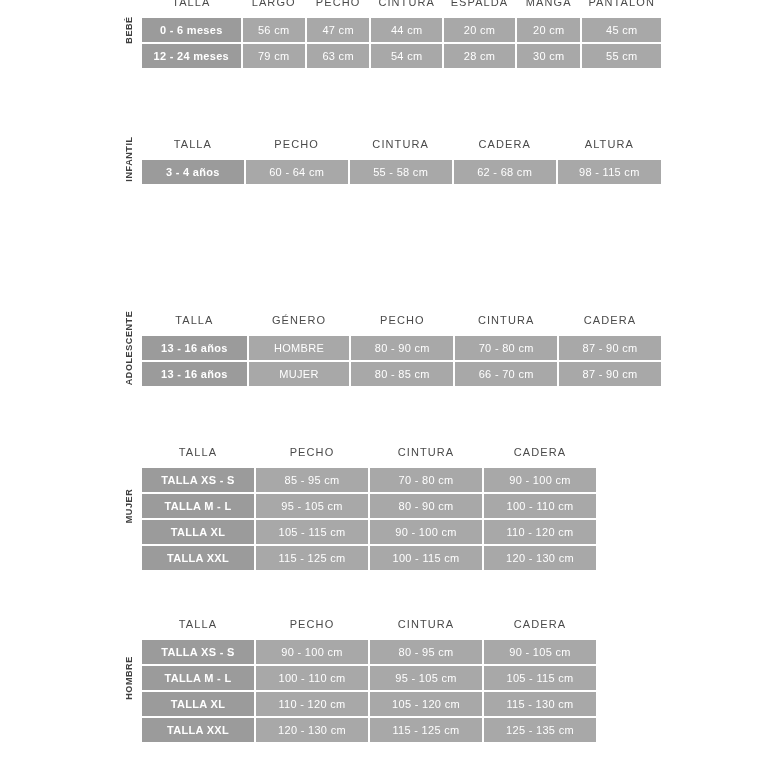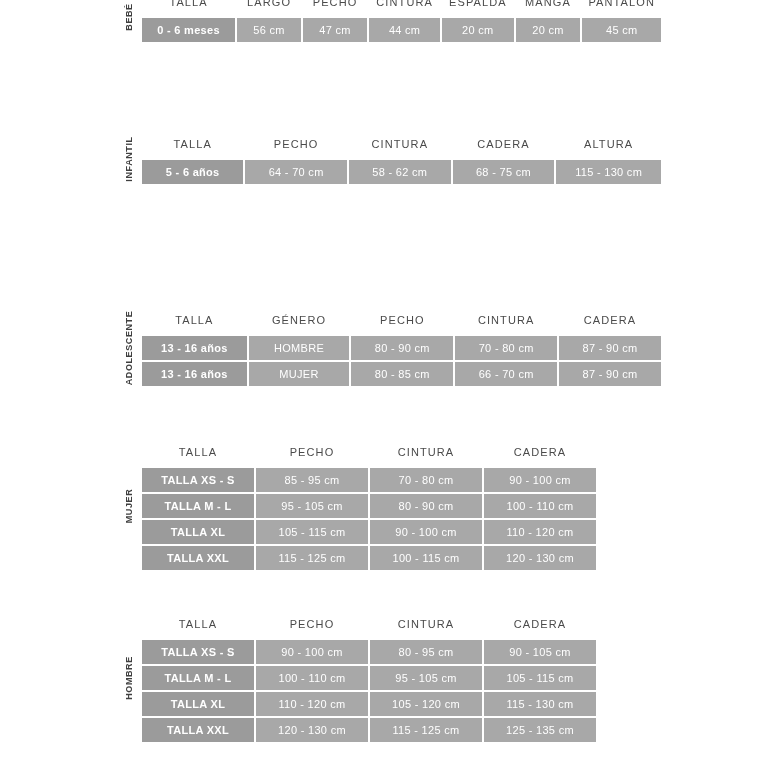--- a/index.html
+++ b/index.html
@@ -101,45 +101,54 @@
       <tbody>
         <tr>
           <td class="c-talla">0 - 6 meses</td>
           <td class="c-val">56 cm</td>
           <td class="c-val">47 cm</td>
           <td class="c-val">44 cm</td>
           <td class="c-val">20 cm</td>
           <td class="c-val">20 cm</td>
           <td class="c-val">45 cm</td>
         </tr>
+        <tr>
+          <td class="c-talla">12 - 24 meses</td>
+          <td class="c-val">79 cm</td>
+          <td class="c-val">63 cm</td>
+          <td class="c-val">54 cm</td>
+          <td class="c-val">28 cm</td>
+          <td class="c-val">30 cm</td>
+          <td class="c-val">55 cm</td>
+        </tr>
       </tbody>
     </table>
   </div>
 
   <div class="block" style="left:118px; top:132px;">
     <div class="side-label">
       <span>INFANTIL</span>
     </div>
     <table class="tbl">
       <thead>
         <tr>
           <th style="width:100px">TALLA</th>
           <th style="width:100px">PECHO</th>
           <th style="width:100px">CINTURA</th>
           <th style="width:100px">CADERA</th>
           <th style="width:100px">ALTURA</th>
         </tr>
       </thead>
       <tbody>
         <tr>
-          <td class="c-talla">5 - 6 años</td>
-          <td class="c-val">64 - 70 cm</td>
-          <td class="c-val">58 - 62 cm</td>
-          <td class="c-val">68 - 75 cm</td>
-          <td class="c-val">115 - 130 cm</td>
+          <td class="c-talla">3 - 4 años</td>
+          <td class="c-val">60 - 64 cm</td>
+          <td class="c-val">55 - 58 cm</td>
+          <td class="c-val">62 - 68 cm</td>
+          <td class="c-val">98 - 115 cm</td>
         </tr>
       </tbody>
     </table>
   </div>
 
   <div class="block" style="left:118px; top:308px;">
     <div class="side-label">
       <span>ADOLESCENTE</span>
     </div>
     <table class="tbl">

